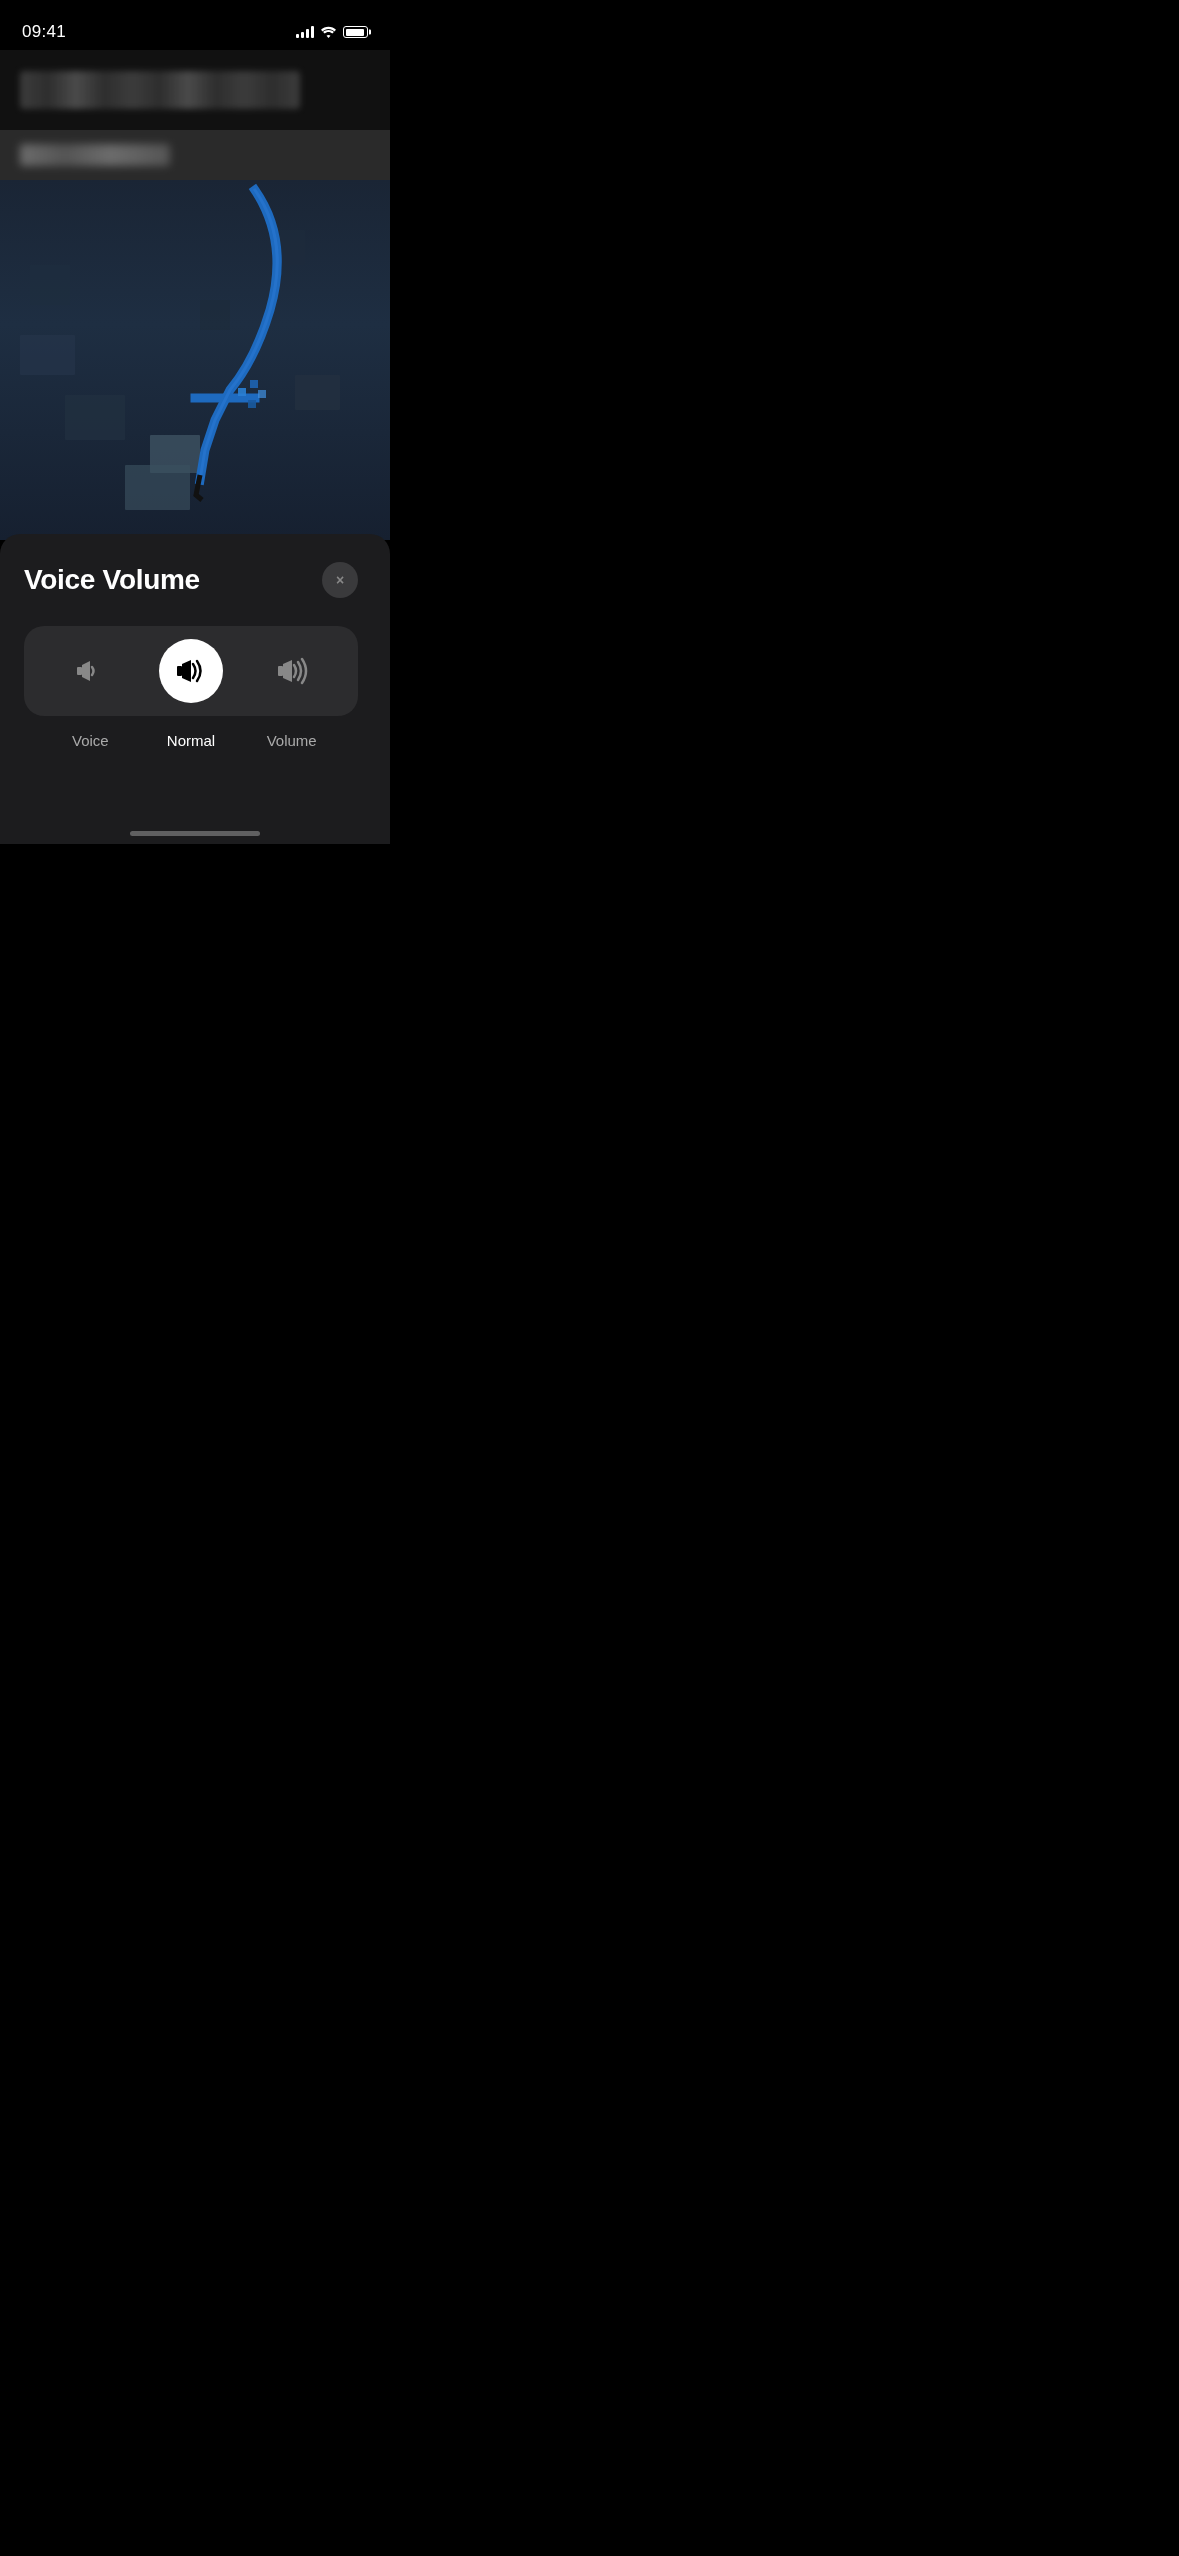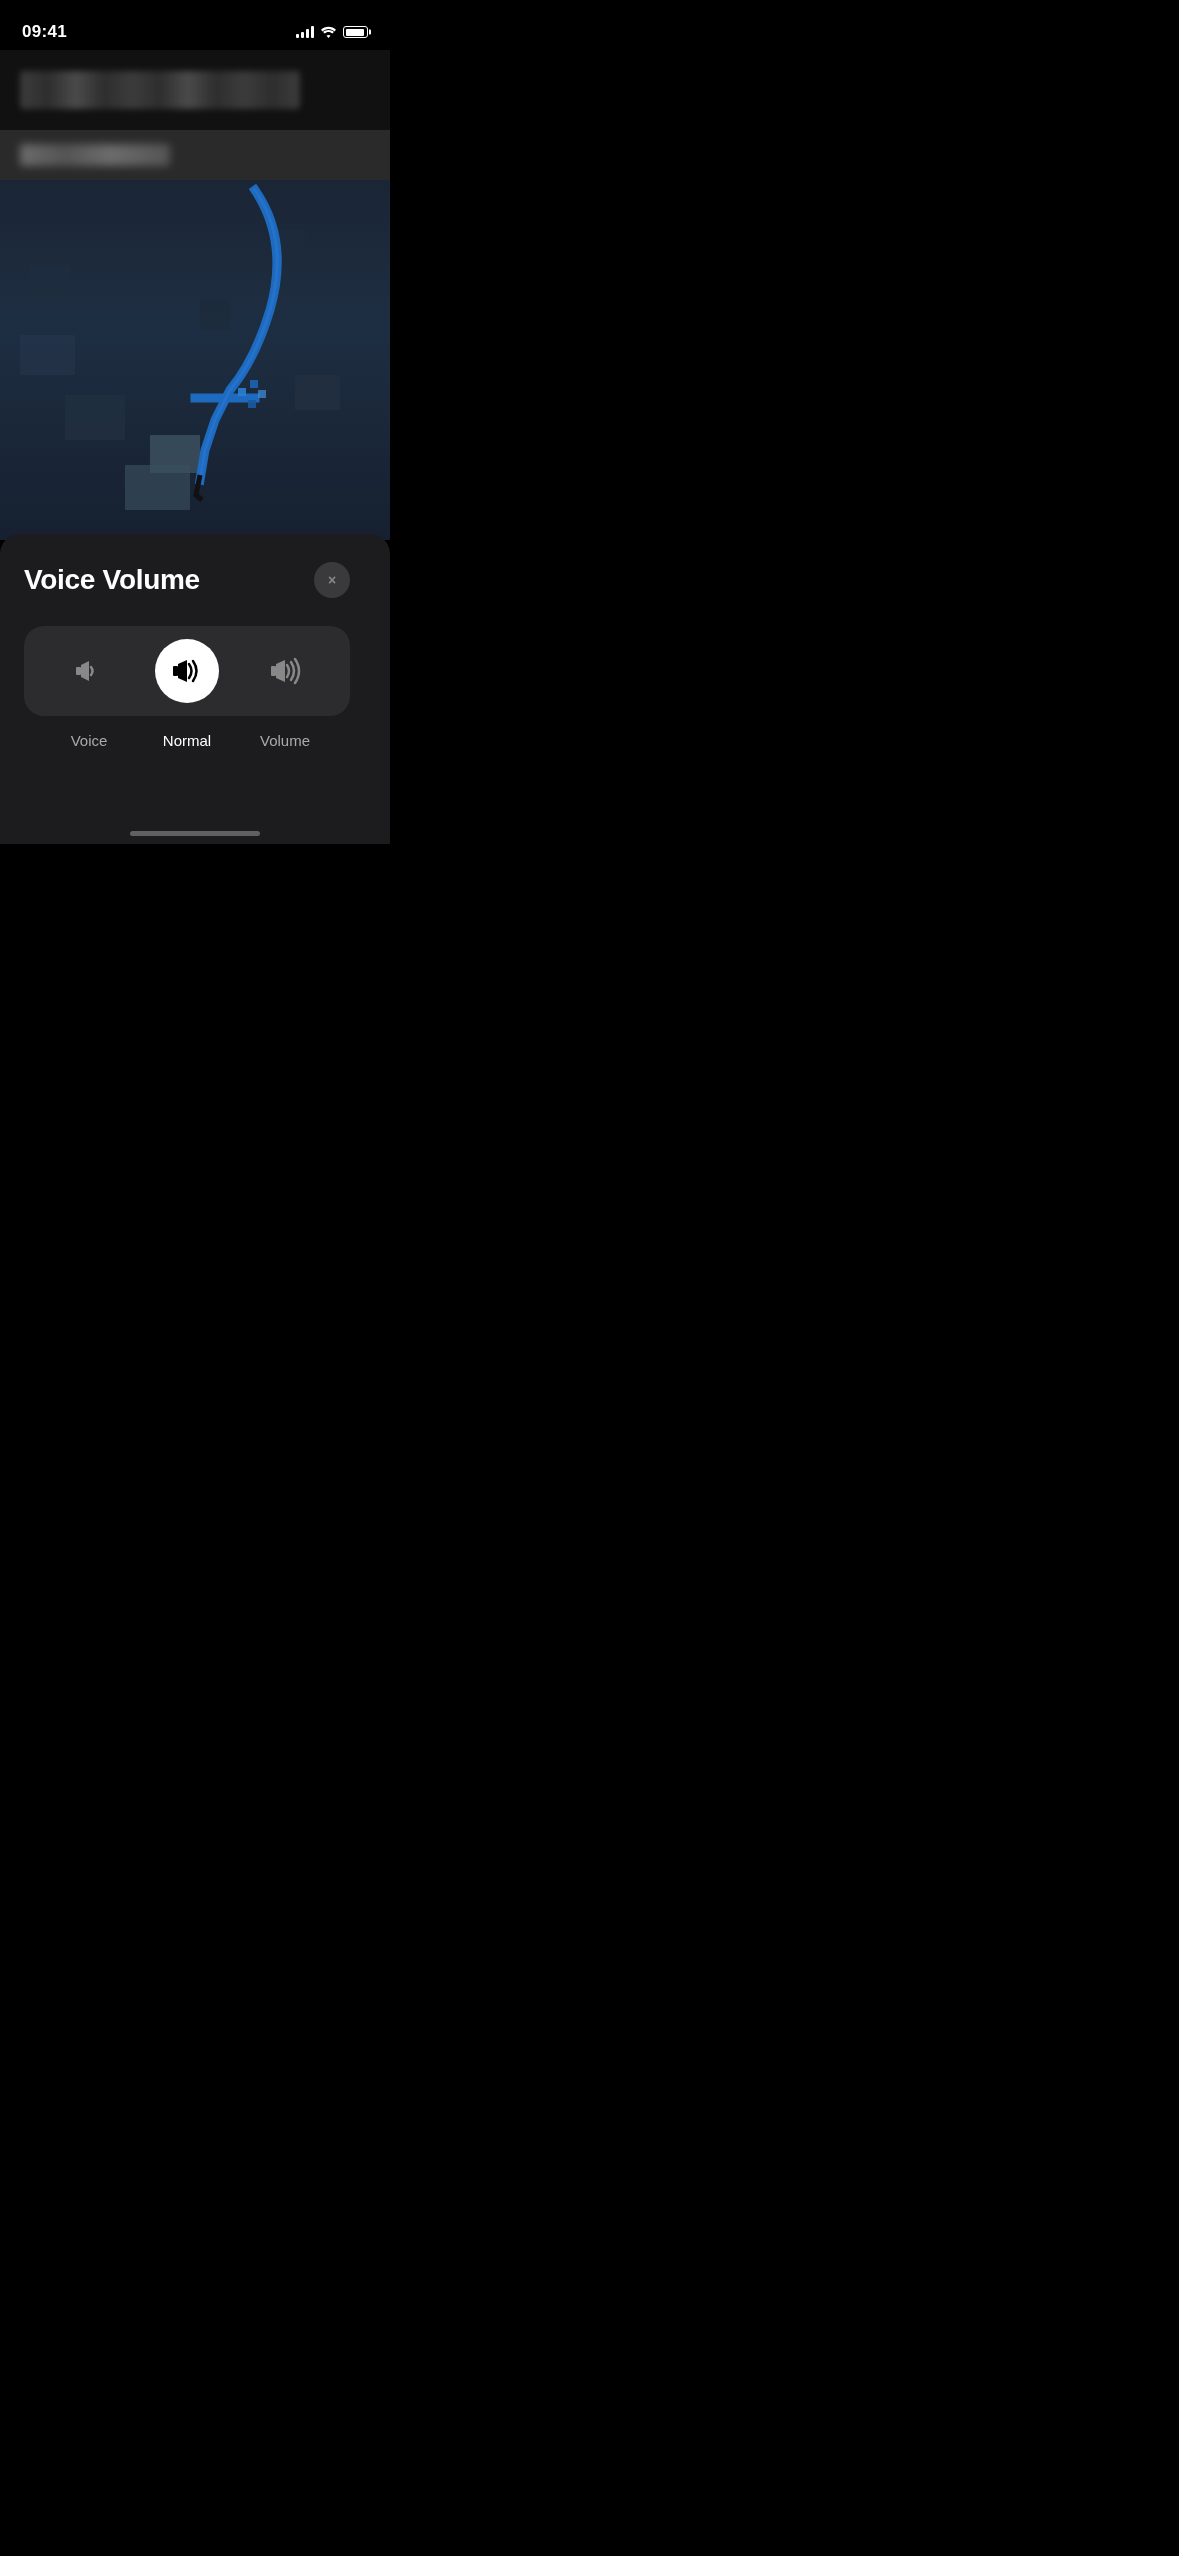--- a/index.html
+++ b/index.html
@@ -24,21 +24,21 @@
       display: flex;
       align-items: center;
       justify-content: space-between;
       padding: 14px 22px 0 22px;
       z-index: 100;
     }
 
     .status-time {
       color: #fff;
       font-size: 17px;
-      font-weight: 700;
+      font-weight: 400;
       letter-spacing: 0.3px;
     }
 
     .status-icons {
       display: flex;
       align-items: center;
       gap: 6px;
     }
 
     
@@ -175,21 +175,21 @@
 
     
     .bottom-panel {
       position: absolute;
       bottom: 0;
       left: 0;
       right: 0;
       height: 310px;
       background: #1c1c1e;
       border-radius: 20px 20px 0 0;
-      padding: 28px 40px 0 24px;
+      padding: 28px 32px 0 24px;
     }
 
     .panel-header {
       display: flex;
       align-items: center;
       justify-content: space-between;
       margin-bottom: 28px;
     }
 
     .panel-title {

